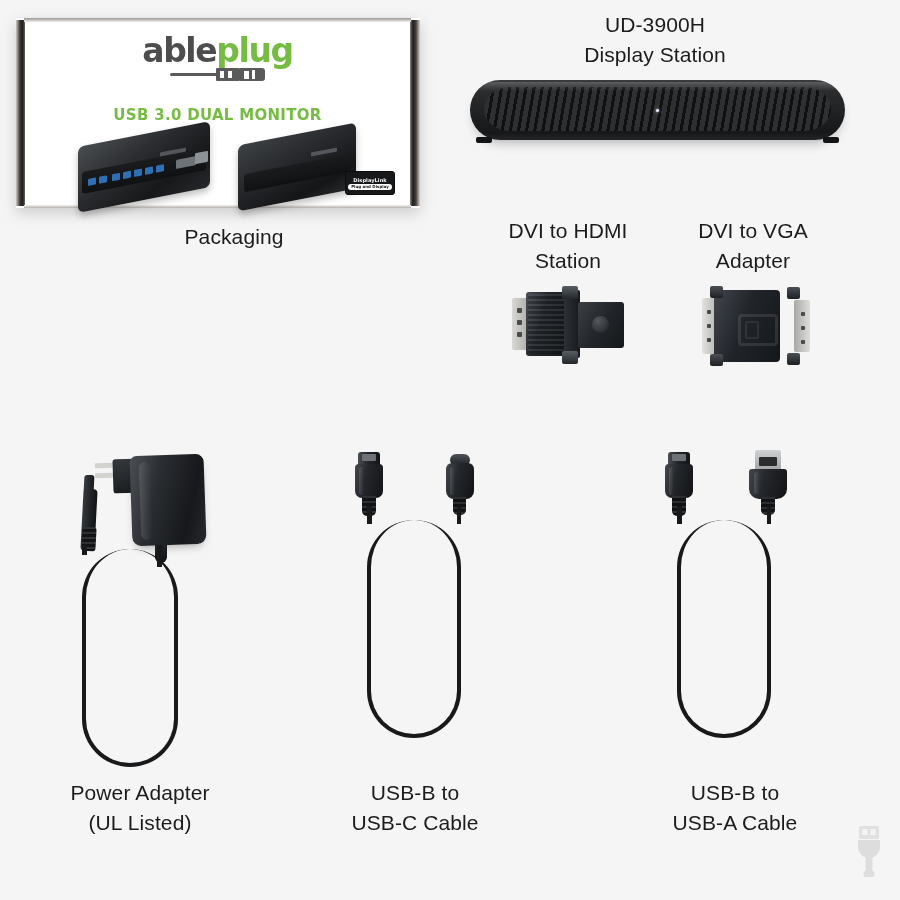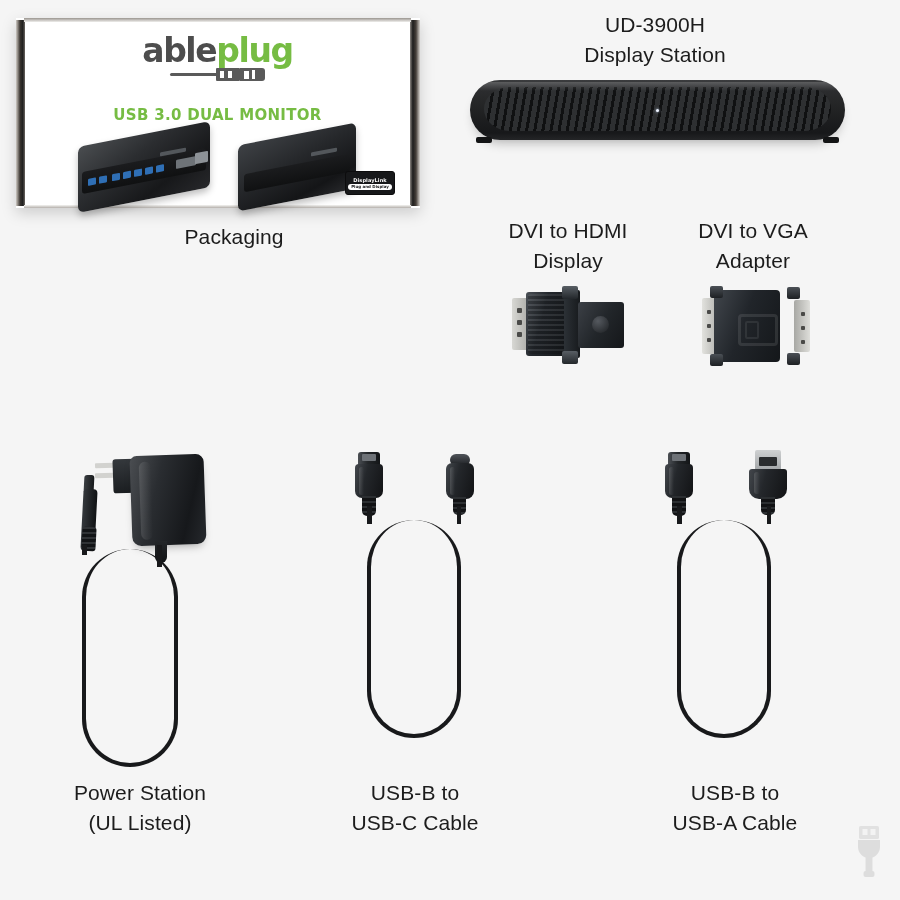--- a/index.html
+++ b/index.html
@@ -376,21 +376,21 @@
     <div class="dock-body">
       <div class="dock-vents"></div>
       <div class="dock-gloss"></div>
       <div class="dock-led"></div>
     </div>
     <div class="dock-foot l"></div>
     <div class="dock-foot r"></div>
   </div>
 
   <div class="caption" id="caption-hdmi">DVI to HDMI
-Display</div>
+Station</div>
   <div class="item" id="adapter-hdmi">
     <div class="dvi-male">
       <i style="top:10px"></i>
         <i style="top:22px"></i>
         <i style="top:34px"></i>
     </div>
     <div class="dvi-shell"></div>
     <div class="dvi-rib"></div>
     <div class="dvi-mid"></div>
     <div class="dvi-screw t"></div>
@@ -426,21 +426,21 @@
     <div class="pa-plugbase"></div>
     <div class="pa-brick"></div>
     <div class="pa-strain"></div>
     <div class="pa-barrel-tip"></div>
     <div class="pa-barrel"></div>
     <div class="pa-barrel-rings"></div>
     <div class="pa-loop-top-l"></div>
     <div class="pa-loop-top-r"></div>
     <div class="pa-loop"></div>
   </div>
-  <div class="caption" id="caption-power">Power Station
+  <div class="caption" id="caption-power">Power Adapter
 (UL Listed)</div>
 
   <div class="item cable" id="cable-usbc">
     <div class="usbb">
       <div class="usbb-head"></div>
       <div class="usbb-body"></div>
       <div class="usbb-relief"></div>
     </div>
     <div class="usbc">
       <div class="usbc-tip"></div>

